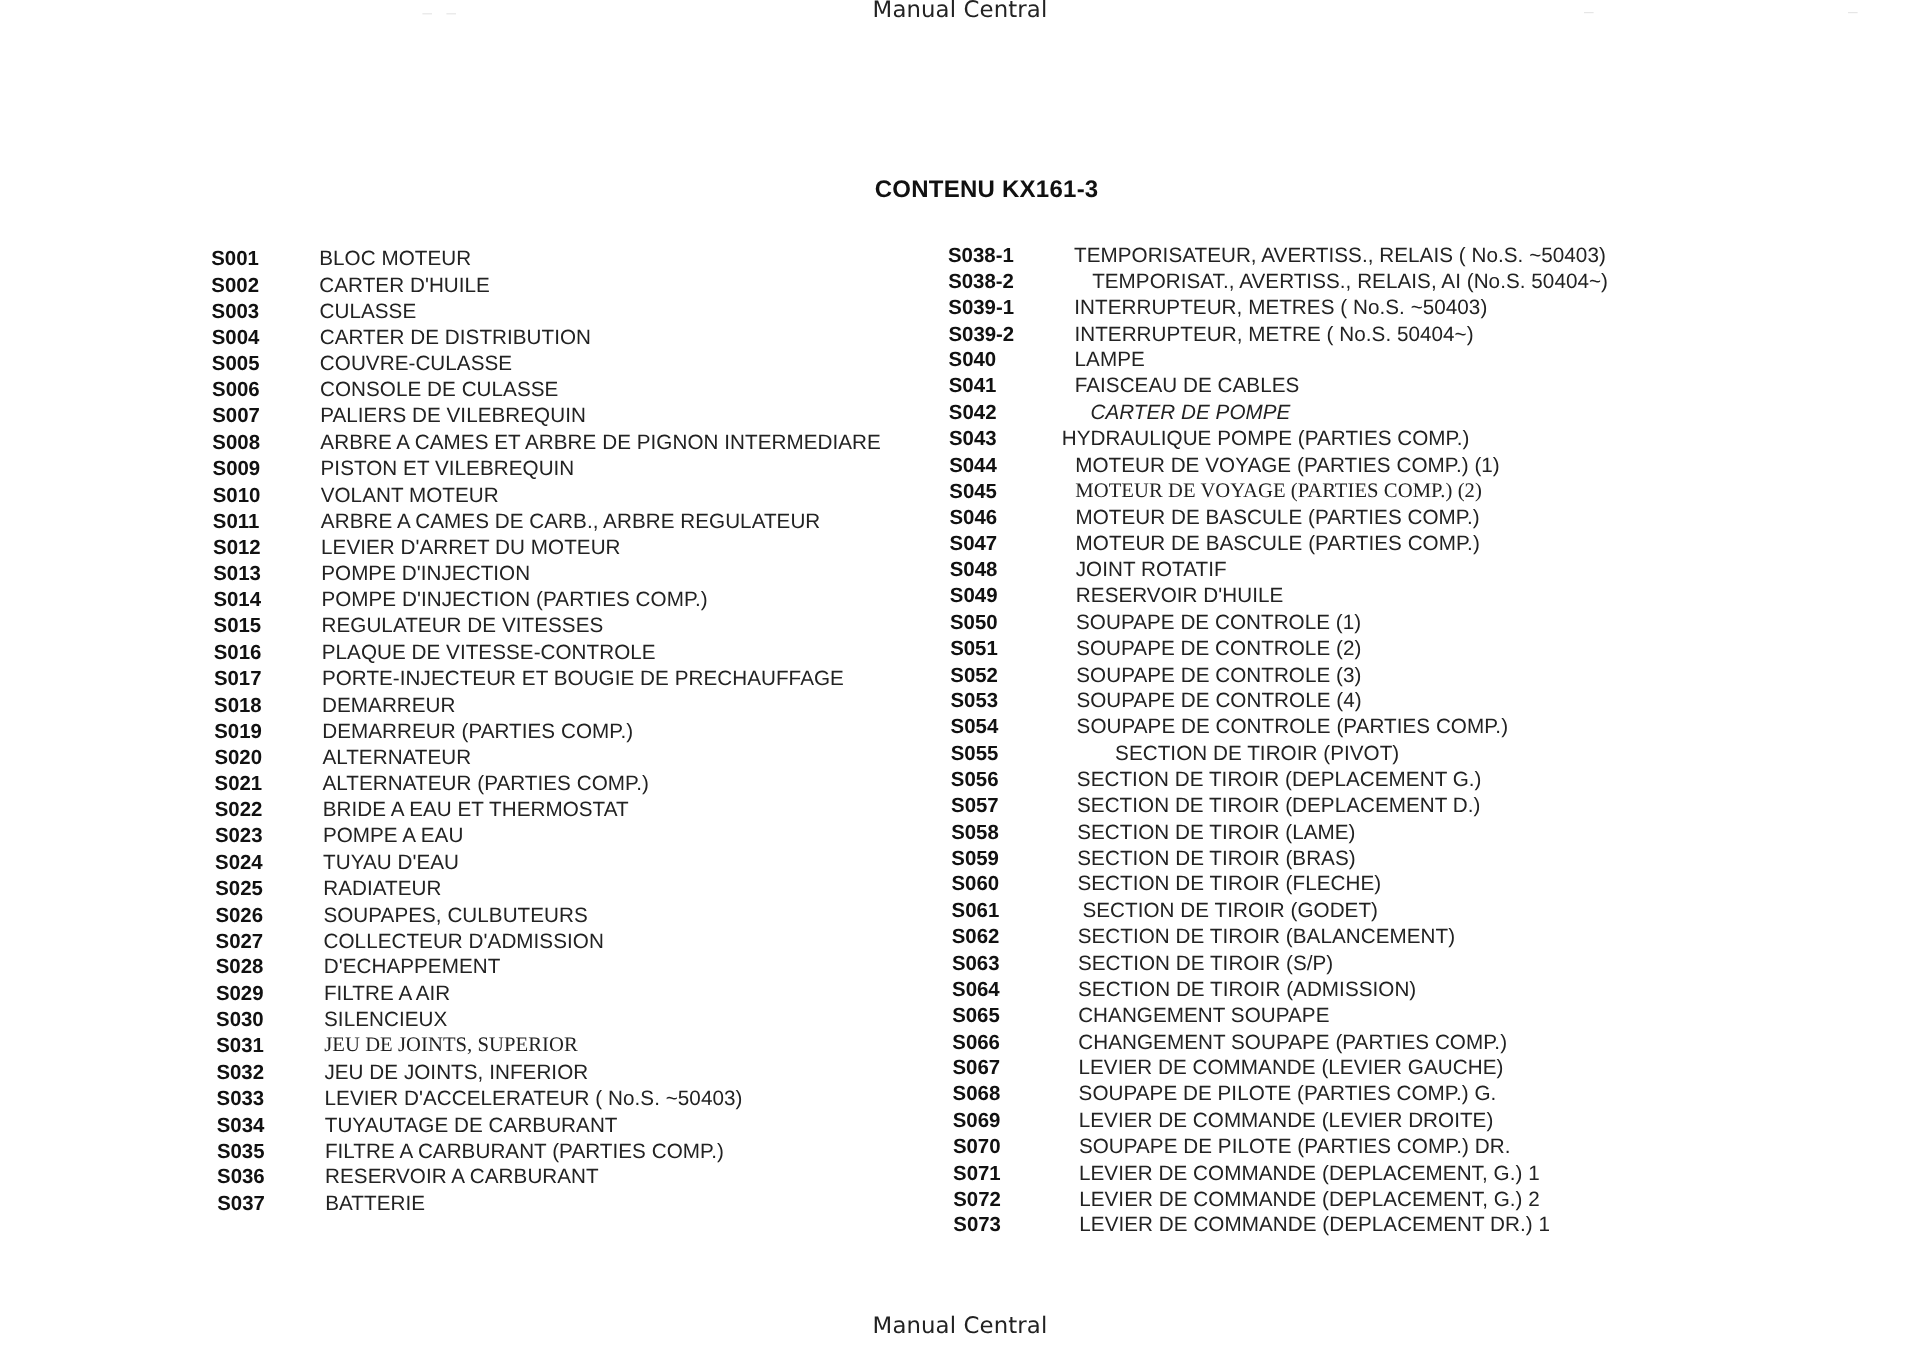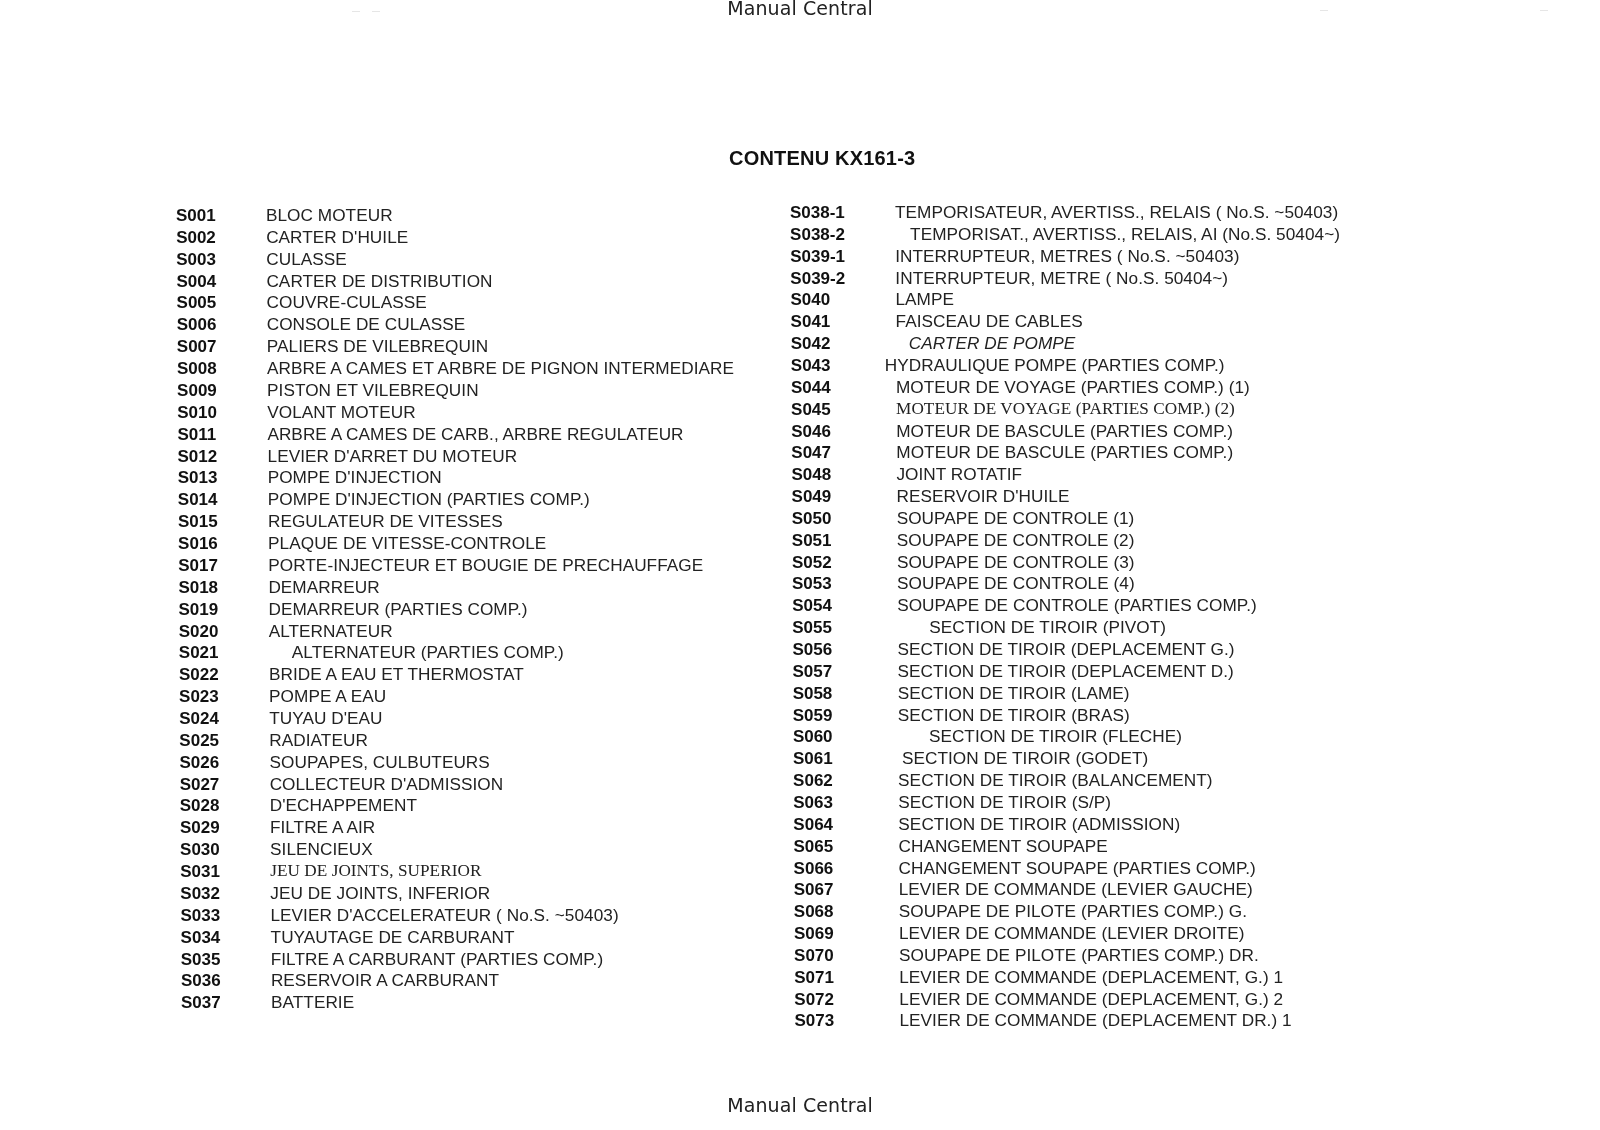--- a/index.html
+++ b/index.html
@@ -158,21 +158,21 @@
       <div class="row" style="left: 178.52px; top: 598.66px;">
         <span class="code">S019</span>
         <span class="label" style="left: 90px;">DEMARREUR (PARTIES COMP.)</span>
       </div>
       <div class="row" style="left: 178.66px; top: 620.53px;">
         <span class="code">S020</span>
         <span class="label" style="left: 90px;">ALTERNATEUR</span>
       </div>
       <div class="row" style="left: 178.8px; top: 642.4px;">
         <span class="code">S021</span>
-        <span class="label" style="left: 90px; margin-left: 23px;">ALTERNATEUR (PARTIES COMP.)</span>
+        <span class="label" style="left: 90px;">ALTERNATEUR (PARTIES COMP.)</span>
       </div>
       <div class="row" style="left: 178.94px; top: 664.27px;">
         <span class="code">S022</span>
         <span class="label" style="left: 90px;">BRIDE A EAU ET THERMOSTAT</span>
       </div>
       <div class="row" style="left: 179.08px; top: 686.14px;">
         <span class="code">S023</span>
         <span class="label" style="left: 90px;">POMPE A EAU</span>
       </div>
       <div class="row" style="left: 179.22px; top: 708.01px;">
@@ -324,21 +324,21 @@
       <div class="row" style="left: 792.64px; top: 682.7px;">
         <span class="code">S058</span>
         <span class="label" style="left: 105px;">SECTION DE TIROIR (LAME)</span>
       </div>
       <div class="row" style="left: 792.76px; top: 704.55px;">
         <span class="code">S059</span>
         <span class="label" style="left: 105px;">SECTION DE TIROIR (BRAS)</span>
       </div>
       <div class="row" style="left: 792.88px; top: 726.4px;">
         <span class="code">S060</span>
-        <span class="label" style="left: 105px; margin-left: 31px;">SECTION DE TIROIR (FLECHE)</span>
+        <span class="label" style="left: 105px;">SECTION DE TIROIR (FLECHE)</span>
       </div>
       <div class="row" style="left: 793px; top: 748.25px;">
         <span class="code">S061</span>
         <span class="label" style="left: 109px;">SECTION DE TIROIR (GODET)</span>
       </div>
       <div class="row" style="left: 793.12px; top: 770.1px;">
         <span class="code">S062</span>
         <span class="label" style="left: 105px;">SECTION DE TIROIR (BALANCEMENT)</span>
       </div>
       <div class="row" style="left: 793.24px; top: 791.95px;">

